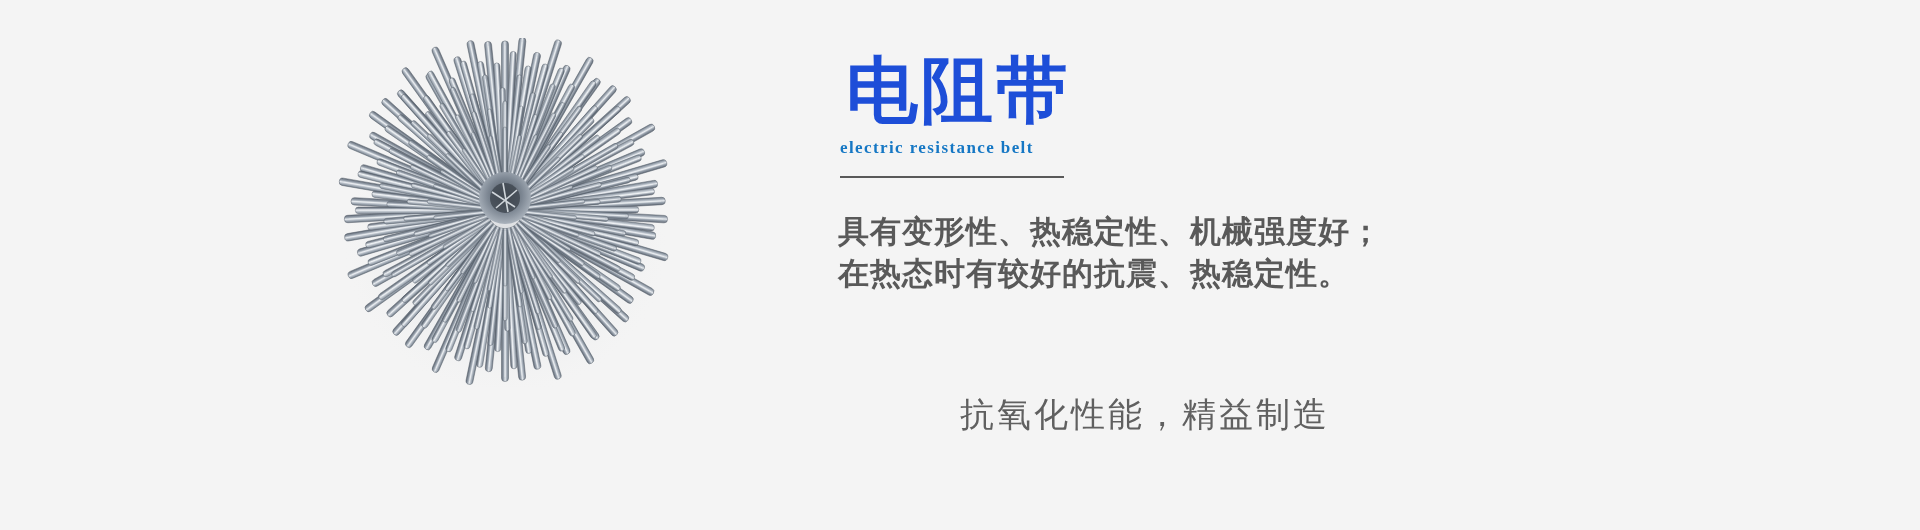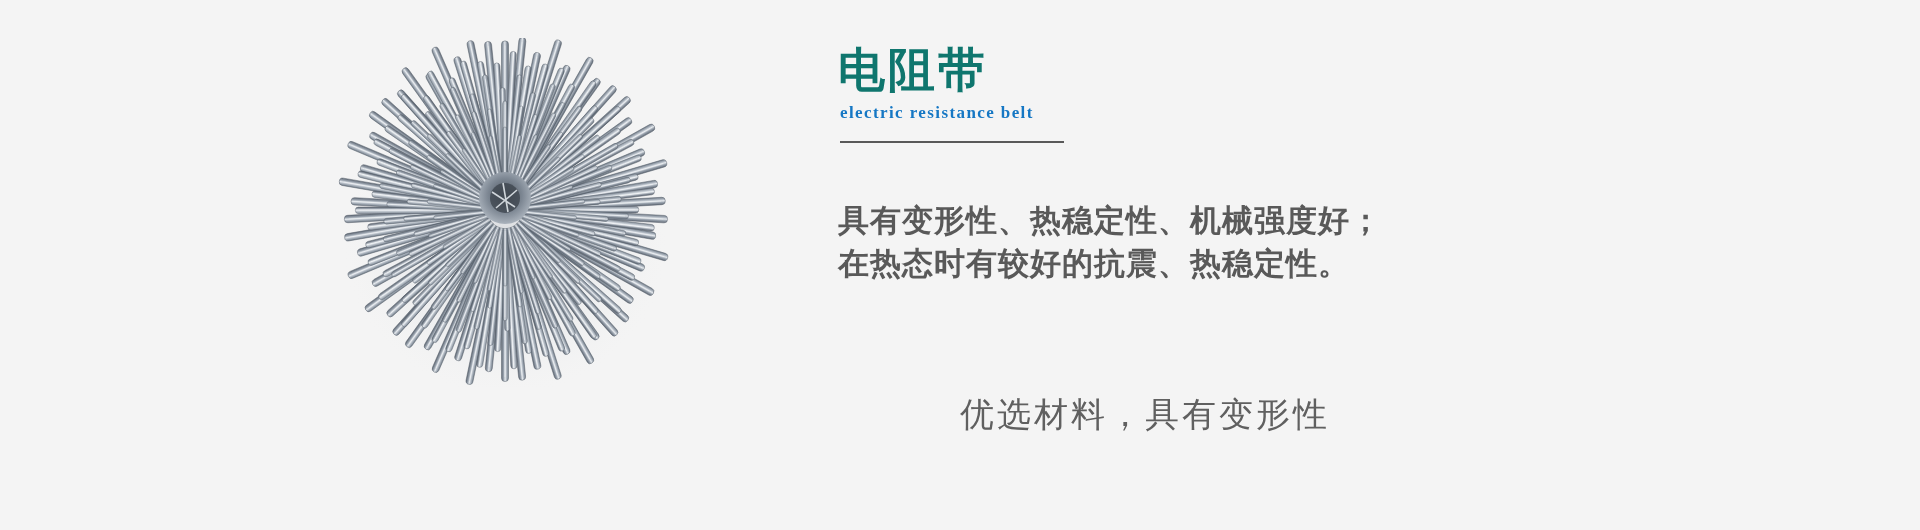--- a/index.html
+++ b/index.html
@@ -37,47 +37,47 @@
 
   
   .content {
     position: absolute;
     left: 838px;
     top: 45px;
     width: 760px;
   }
 
   .title-zh {
-    font-size: 47px;
+    font-size: 72px;
     line-height: 1.05;
     font-weight: 700;
-    color: #0f766e;
+    color: #1d4ed8;
     letter-spacing: 3px;
-    margin: 0;
+    margin: 8px;
     font-family: "DejaVu Sans", "Liberation Sans", sans-serif;
   }
 
   .title-en {
     margin: 9px 0 0 2px;
     font-size: 17px;
     font-weight: 700;
     color: #1577c4;
     letter-spacing: 1.4px;
     font-family: Liberation Serif, serif;
   }
 
   .divider {
     margin: 18px 0 0 2px;
     width: 224px;
     height: 2px;
     background: #595959;
   }
 
   .desc {
-    margin-top: 56px;
+    margin-top: 32px;
   }
   .desc-line {
     font-size: 31px;
     line-height: 1.38;
     color: #595959;
     font-weight: 700;
     letter-spacing: 1px;
     font-family: "DejaVu Sans", "Liberation Sans", sans-serif;
     white-space: nowrap;
   }
@@ -614,16 +614,16 @@
     <div class="title-en">electric resistance belt</div>
     <div class="divider"></div>
 
     <div class="desc">
       <div class="desc-line">具有变形性、热稳定性、机械强度好；</div>
       <div class="desc-line">在热态时有较好的抗震、热稳定性。</div>
     </div>
   </div>
 
   <div class="tagline">
-    <div class="tagline-zh">优选材料，具有变形性</div>
+    <div class="tagline-zh">抗氧化性能，精益制造</div>
   </div>
 
 </div>
 
 </body></html>

